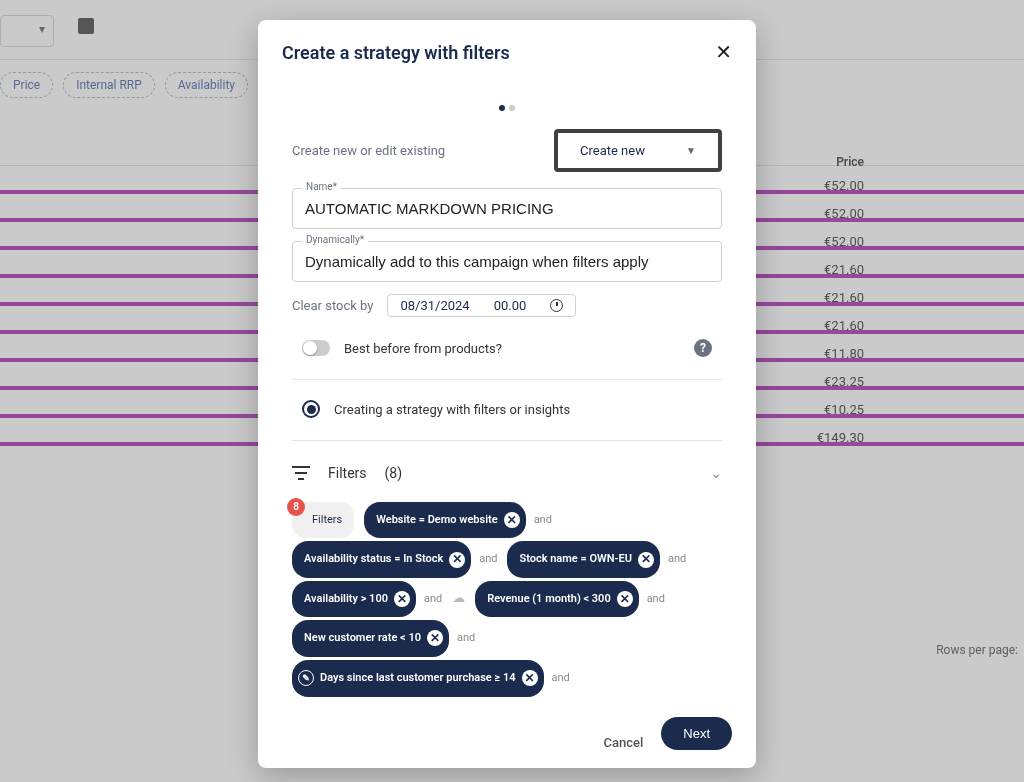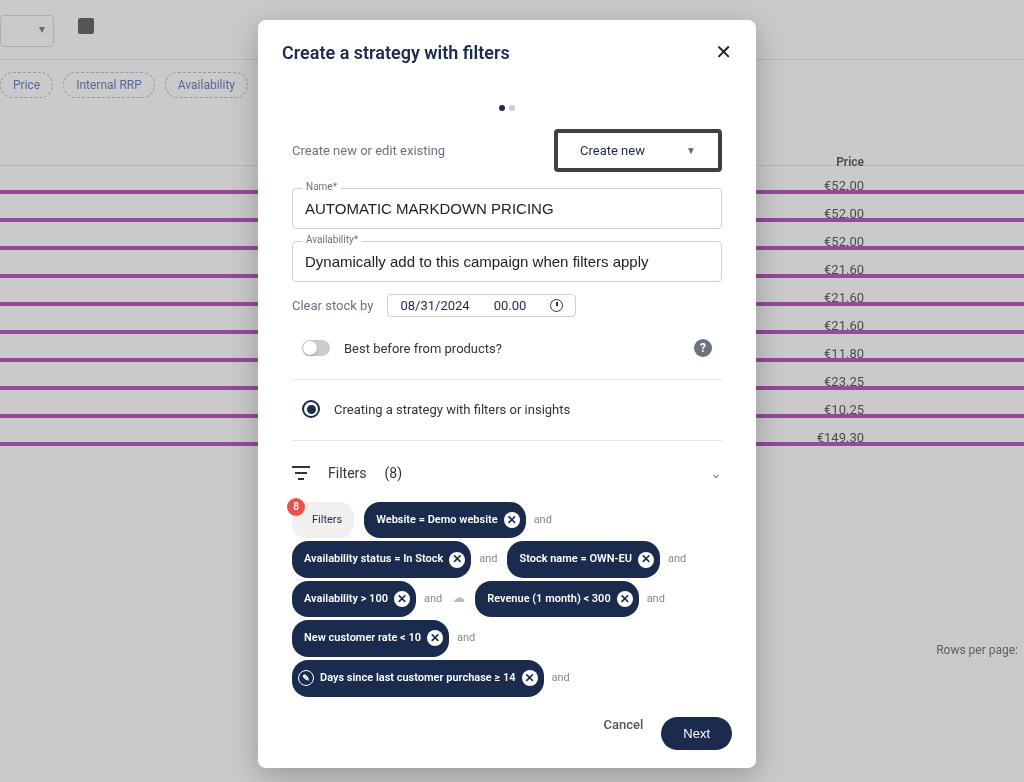--- a/index.html
+++ b/index.html
@@ -340,21 +340,21 @@
   color: #bbb;
   font-size: 13px;
   margin-right: 6px;
   vertical-align: middle;
 }
 .modal-footer {
   padding: 14px 24px 18px 24px;
   display: flex;
   justify-content: flex-end;
   gap: 18px;
-  align-items: flex-start;
+  align-items: flex-end;
 }
 .btn-cancel {
   color: #555;
   font-size: 13px;
   font-weight: 500;
   cursor: pointer;
 }
 .btn-next {
   background: #1a2b4d;
   color: #fff;
@@ -433,21 +433,21 @@
       <div class="select-box">
         <span>Create new</span>
         <span class="arr">▼</span>
       </div>
     </div>
     <div class="field-wrap">
       <span class="floating-label">Name*</span>
       <input class="field-input" value="AUTOMATIC MARKDOWN PRICING" style="">
     </div>
     <div class="field-wrap">
-      <span class="floating-label">Availability*</span>
+      <span class="floating-label">Dynamically*</span>
       <input class="field-input" value="Dynamically add to this campaign when filters apply" style="">
     </div>
     <div class="clear-row">
       <span class="label-muted">Clear stock by</span>
       <div class="date-box">
         <span>08/31/2024</span>
         <span>00.00</span>
         <span class="clock"></span>
       </div>
     </div>

